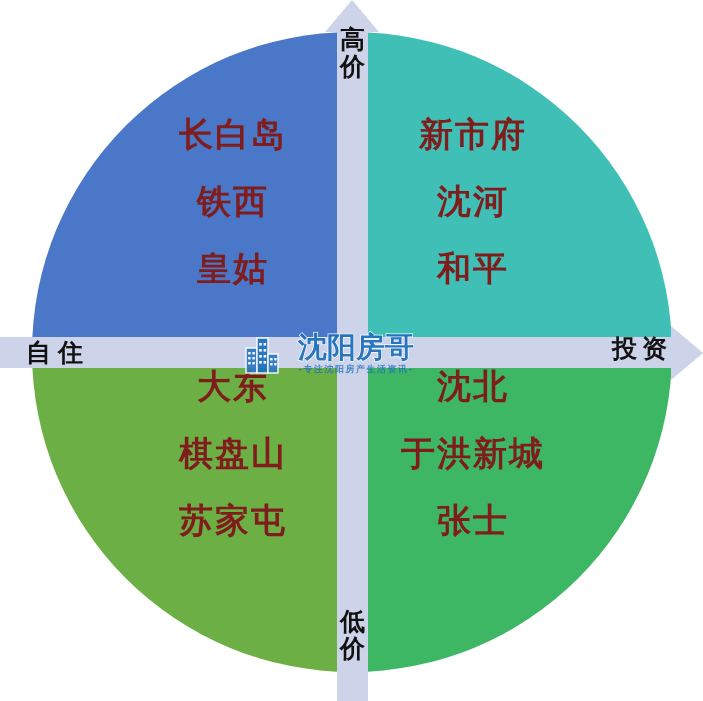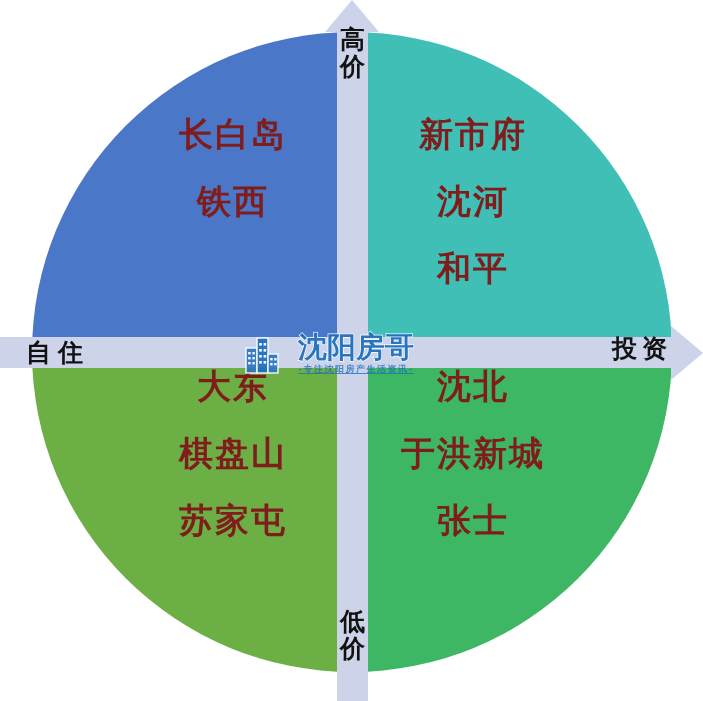--- a/index.html
+++ b/index.html
@@ -183,21 +183,20 @@
   .wm-sub {
     font-family: "DejaVu Sans", "Liberation Sans", sans-serif;
     font-size: 9px;
     font-weight: 700;
     color: #1C6FBE;
     letter-spacing: 1.5px;
     line-height: 1;
     margin-top: 3px;
     white-space: nowrap;
     opacity: 0.82;
-    text-decoration: underline;
   }
 </style>
 </head>
 <body>
 
 <div id="stage">
 
   <div class="circle-wrap">
     <div class="quad tl" style="background: rgb(74, 119, 200);"></div>
     <div class="quad tr" style="background: rgb(63, 191, 181);"></div>
@@ -213,20 +212,21 @@
   <div class="axis-label top">高
 价</div>
   <div class="axis-label bottom">低
 价</div>
   <div class="axis-label left">自住</div>
   <div class="axis-label right">投资</div>
 
   <div class="labels tl">
     <span class="ln">长白岛</span>
     <span class="ln">铁西</span>
+    <span class="ln">皇姑</span>
   </div>
 
   <div class="labels tr">
     <span class="ln">新市府</span>
     <span class="ln">沈河</span>
     <span class="ln">和平</span>
   </div>
 
   <div class="labels bl">
     <span class="ln">大东</span>

